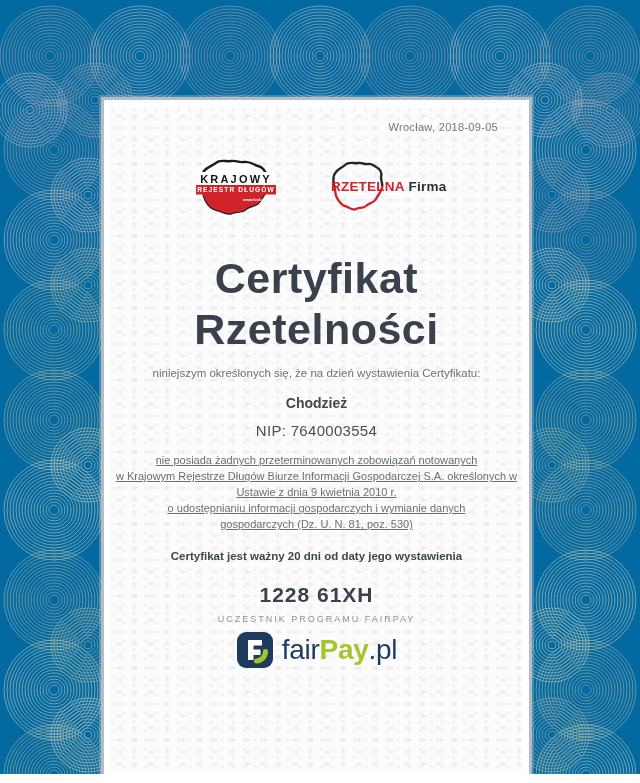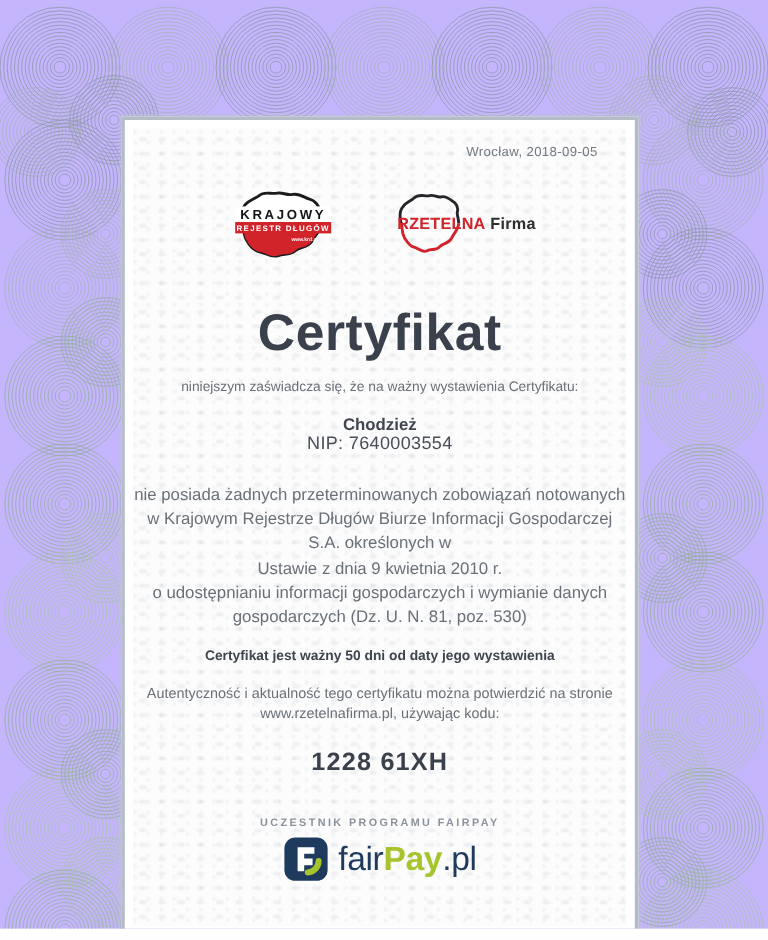--- a/index.html
+++ b/index.html
@@ -1,17 +1,17 @@
 <!DOCTYPE html>
 <html><head>
 <meta charset="utf-8">
 <style>
   html,body{margin:0;padding:0;background:#fff;}
   .stage{
-    position:relative;width:640px;height:774px;overflow:hidden;background:#c4b5fd;
+    position:relative;width:640px;height:774px;overflow:hidden;background:#0369a1;
     font-family:"Liberation Sans",sans-serif;
   }
   .guilloche{position:absolute;left:0;top:0;}
   .guilloche circle{fill:none;stroke-width:0.8;}
   .c1{stroke:#8f9aab;opacity:.85;}
   .c2{stroke:#a8b1be;opacity:.85;}
   .c3{stroke:#96ada2;opacity:.85;}
   .c4{stroke:#adc0b5;opacity:.85;}
 
   .panel{
@@ -33,26 +33,26 @@
     text-align:right;padding:14px 24px 0 0;
     font-size:11px;color:#74797f;letter-spacing:.3px;
   }
   .logos-row{
     margin-top:24px;display:flex;justify-content:center;align-items:center;gap:34px;
   }
   .title{margin-top:36px;line-height:1.18;color:#3b414c;font-weight:700;font-size:43px;letter-spacing:.5px;}
   .subtitle{margin-top:13px;font-size:11.5px;color:#6a7077;}
   .company{margin-top:24px;font-size:15px;font-weight:700;color:#42474f;letter-spacing:.4px;line-height:1.55;white-space:pre-line;}
   .city{margin-top:16px;font-size:14px;font-weight:700;color:#42474f;}
-  .nip{font-size:15px;font-weight:500;color:#4a4f57;letter-spacing:.3px;}
-  .legal{margin-top:24px;font-size:14px;color:#6a7077;line-height:1.45;white-space:pre-line;}
+  .nip{margin-top:11px;font-size:15px;font-weight:500;color:#4a4f57;letter-spacing:.3px;}
+  .legal{margin-top:14px;font-size:11px;color:#6a7077;line-height:1.45;white-space:pre-line;text-decoration:underline;}
   .validity{margin-top:17px;font-size:11.5px;font-weight:700;color:#3f454d;}
   .verify{margin-top:17px;font-size:12px;color:#6a7077;line-height:1.4;white-space:pre-line;}
   .code{margin-top:21px;font-size:21px;font-weight:700;color:#3b414c;letter-spacing:1px;}
-  .program{margin-top:32px;font-size:9px;color:#8b929b;letter-spacing:2px;font-weight:700;}
+  .program{margin-top:7px;font-size:9px;color:#8b929b;letter-spacing:2px;font-weight:400;}
   .fairpay{margin-top:7px;display:flex;justify-content:center;align-items:center;gap:8px;}
   .fairpay-text{font-size:28px;letter-spacing:-.3px;}
   .fp-navy{color:#1e3a5d;font-weight:500;}
   .fp-green{color:#a6c42e;font-weight:700;}
 </style>
 </head>
 <body>
 
 <div class="stage">
 
@@ -170,39 +170,38 @@
             <path clip-path="url(#rzBot)" d="M24,8 C28,4 33,7 37,6 C41,5 43,8 47,7 C51,6 55,10 58,12 C60,14 61,17 60,20 C60,24 62,27 61,31 C60,35 57,38 55,42 C52,47 48,45 45,49 C42,52 38,50 35,52 C31,54 28,50 24,49 C20,48 18,44 16,41 C13,36 15,32 13,28 C12,23 12,18 15,15 C18,11 21,11 24,8 Z" fill="none" stroke="#d1232a" stroke-width="2.4"></path>
           </g>
           <text x="10" y="34" font-size="13.5" font-weight="bold" font-family="Liberation Sans, sans-serif" letter-spacing=".2">
             <tspan fill="#d1232a">RZETELNA</tspan><tspan dx="4" fill="#2e2e31">Firma</tspan>
           </text>
         </svg>
       </div>
 
       <div class="title">
         <div>Certyfikat</div>
+        <div>Rzetelności</div>
       </div>
 
-      <div class="subtitle">niniejszym zaświadcza się, że na ważny wystawienia Certyfikatu:</div>
+      <div class="subtitle">niniejszym określonych się, że na dzień wystawienia Certyfikatu:</div>
 
 
       <div class="city">Chodzież</div>
 
       <div class="nip">NIP: 7640003554</div>
 
       <div class="legal">nie posiada żadnych przeterminowanych zobowiązań notowanych
 w Krajowym Rejestrze Długów Biurze Informacji Gospodarczej S.A. określonych w
 Ustawie z dnia 9 kwietnia 2010 r.
 o udostępnianiu informacji gospodarczych i wymianie danych
 gospodarczych (Dz. U. N. 81, poz. 530)</div>
 
-      <div class="validity">Certyfikat jest ważny 50 dni od daty jego wystawienia</div>
-
-      <div class="verify">Autentyczność i aktualność tego certyfikatu można potwierdzić na stronie
-www.rzetelnafirma.pl, używając kodu:</div>
+      <div class="validity">Certyfikat jest ważny 20 dni od daty jego wystawienia</div>
+
 
       <div class="code">1228 61XH</div>
 
       <div class="program">UCZESTNIK PROGRAMU FAIRPAY</div>
 
       <div class="fairpay">
         <svg width="38" height="38" viewBox="0 0 38 38">
           <rect x="1" y="1" width="36" height="36" rx="9" fill="#1e3a5d"></rect>
           <path d="M12 29 V9 h14 v5.5 h-8.5 v4 h7 v5.5 h-7 V29 Z" fill="#ffffff"></path>
           <path d="M20.5 30 a9.5 9.5 0 0 0 9 -9.5" stroke="#a6c42e" stroke-width="5" fill="none" stroke-linecap="round"></path>

